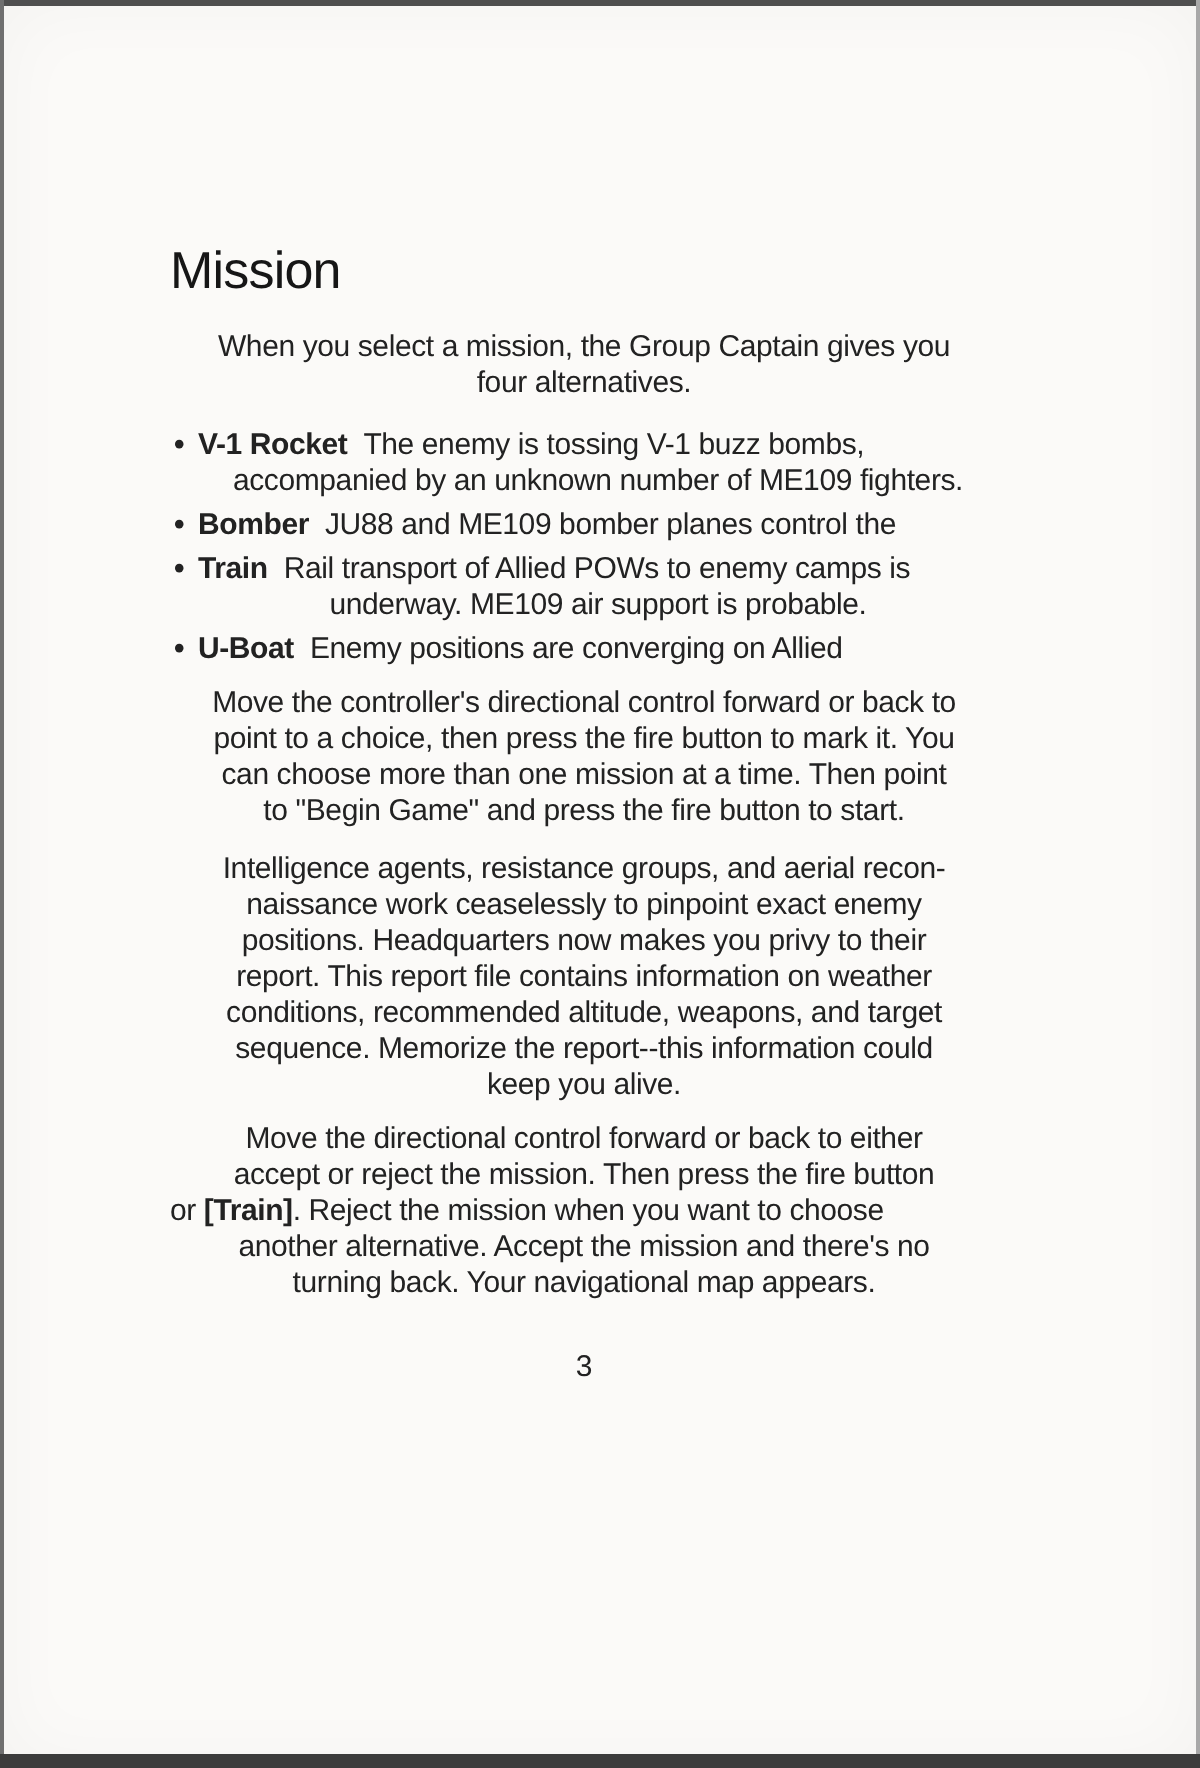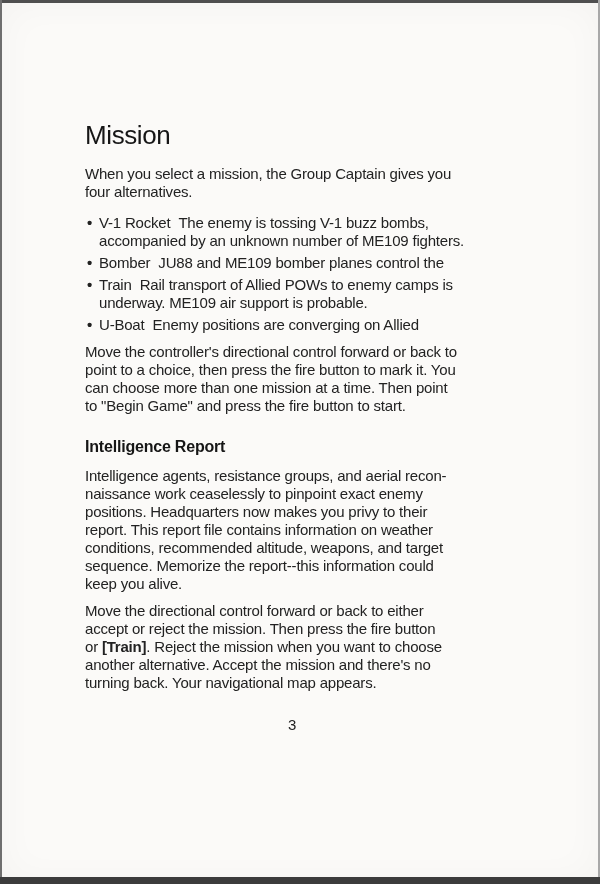--- a/index.html
+++ b/index.html
@@ -19,36 +19,36 @@
   .edge-right  { top:0; right:0; width:2px; height:100%; background: var(--edge_right, #a8a8a8); }
 
   .content {
     position:absolute; left:85px; top:84px; width:414px;
     font-size:15px; line-height:18px; letter-spacing:-0.2px;margin-top:38px;
   }
   .title {
     font-size:26px; line-height:26px; font-weight:400;
     letter-spacing:-0.4px; color:#161616;
   }
-  .lines { white-space:pre; }
+  .lines { white-space:pre;text-align:center; }
   .para-intro      { margin-top:17px; }
   .bullets         { margin-top:13px; }
   .para-threat     { margin-top:11px; }
   .para-controller { margin-top:9px; }
   .subheading {
     margin-top:23px; font-size:16px; line-height:18px;
     font-weight:700; letter-spacing:-0.2px; color:#161616;
   }
   .para-intel  { margin-top:11px; }
   .para-select { margin-top:9px; }
 
   .bullet { display:flex; margin-bottom:4px; }
   .dot    { flex:0 0 14px; width:14px; padding-left:2px; font-weight:700; }
   .bbody  { flex:1 1 auto; }
-  .bterm  { font-weight:400; }
+  .bterm  { font-weight:700; }
   .bfirst { margin-left:8px; }
   .bold   { font-weight:700; }
 
   .pagenum { margin-top:24px; text-align:center; font-size:15px; }
 </style>
 </head>
 <body>
 
 <div class="page">
   <div class="edge edge-top"></div>
@@ -92,21 +92,20 @@
       </div>
 
     </div>
 
 
     <div class="para-controller lines">Move the controller's directional control forward or back to
 point to a choice, then press the fire button to mark it. You
 can choose more than one mission at a time. Then point
 to "Begin Game" and press the fire button to start.</div>
 
-    <h2 class="subheading">Intelligence Report</h2>
 
     <div class="para-intel lines">Intelligence agents, resistance groups, and aerial recon-
 naissance work ceaselessly to pinpoint exact enemy
 positions. Headquarters now makes you privy to their
 report. This report file contains information on weather
 conditions, recommended altitude, weapons, and target
 sequence. Memorize the report--this information could
 keep you alive.</div>
 
     <div class="para-select">

